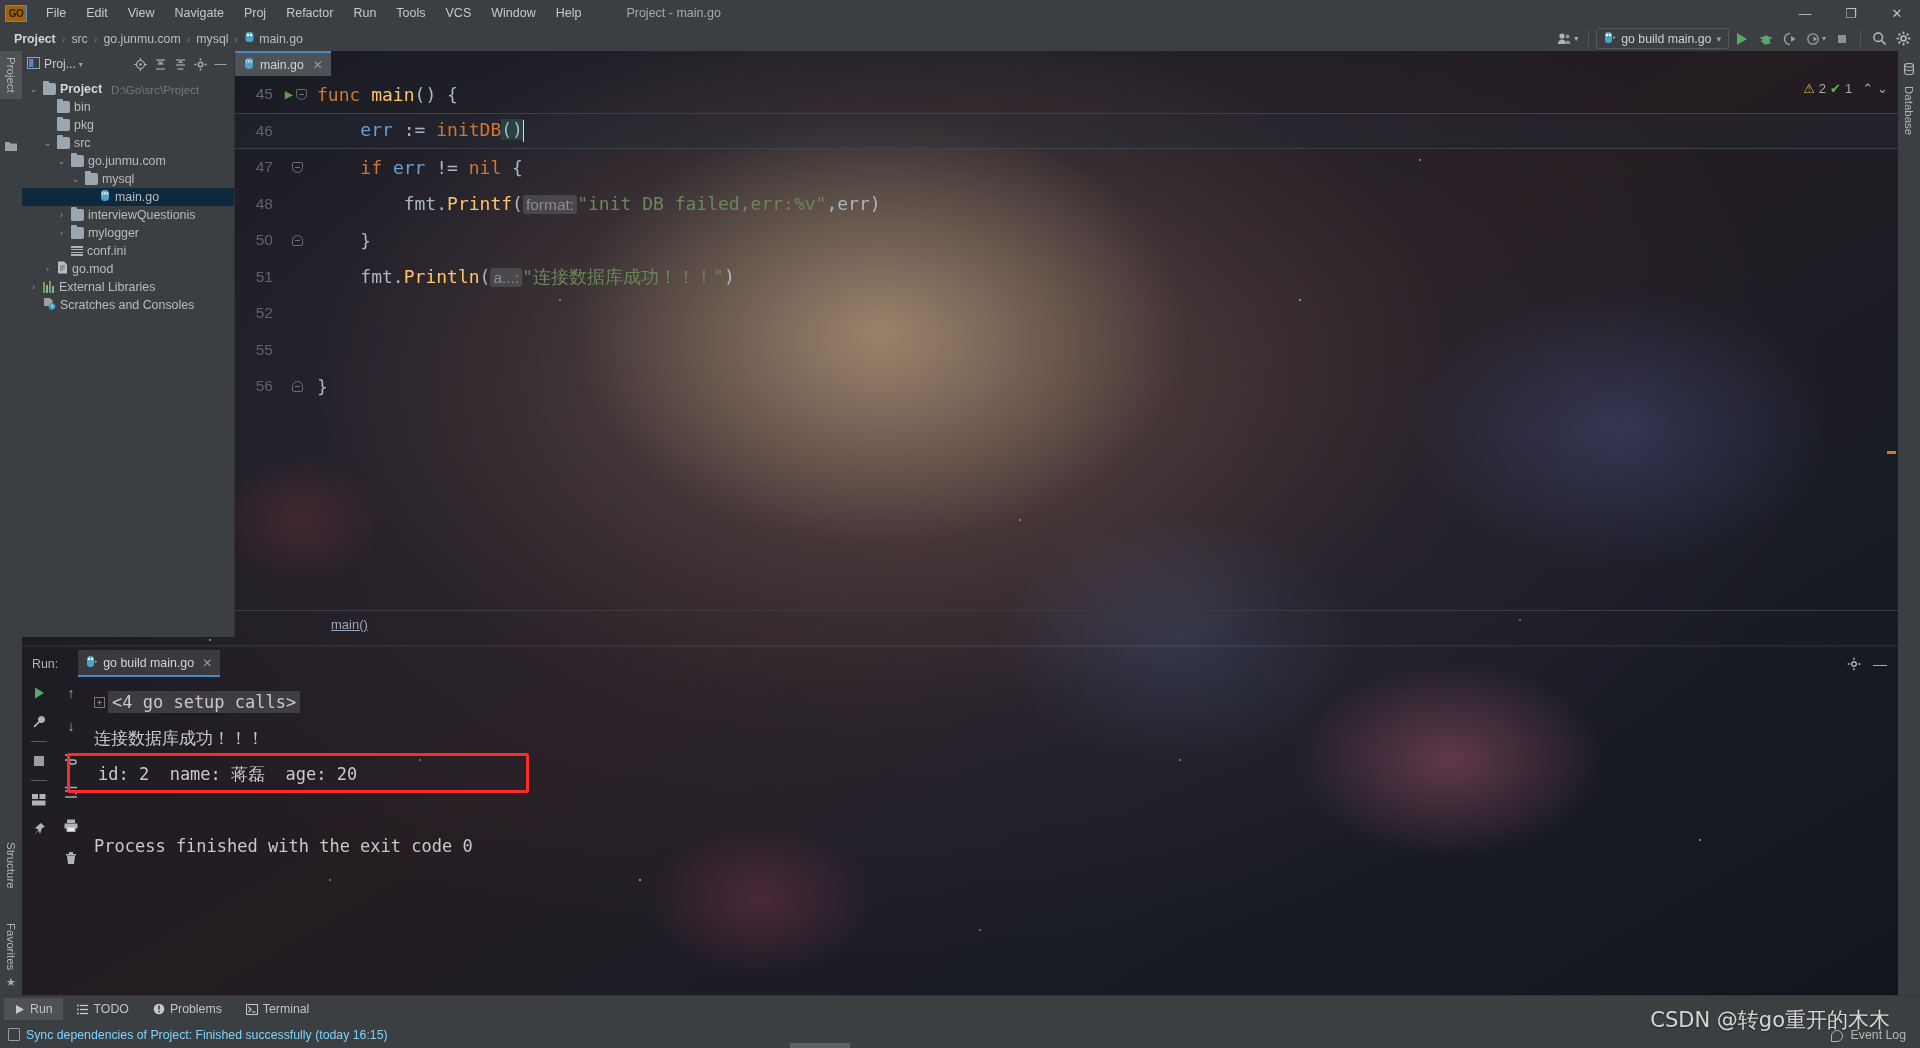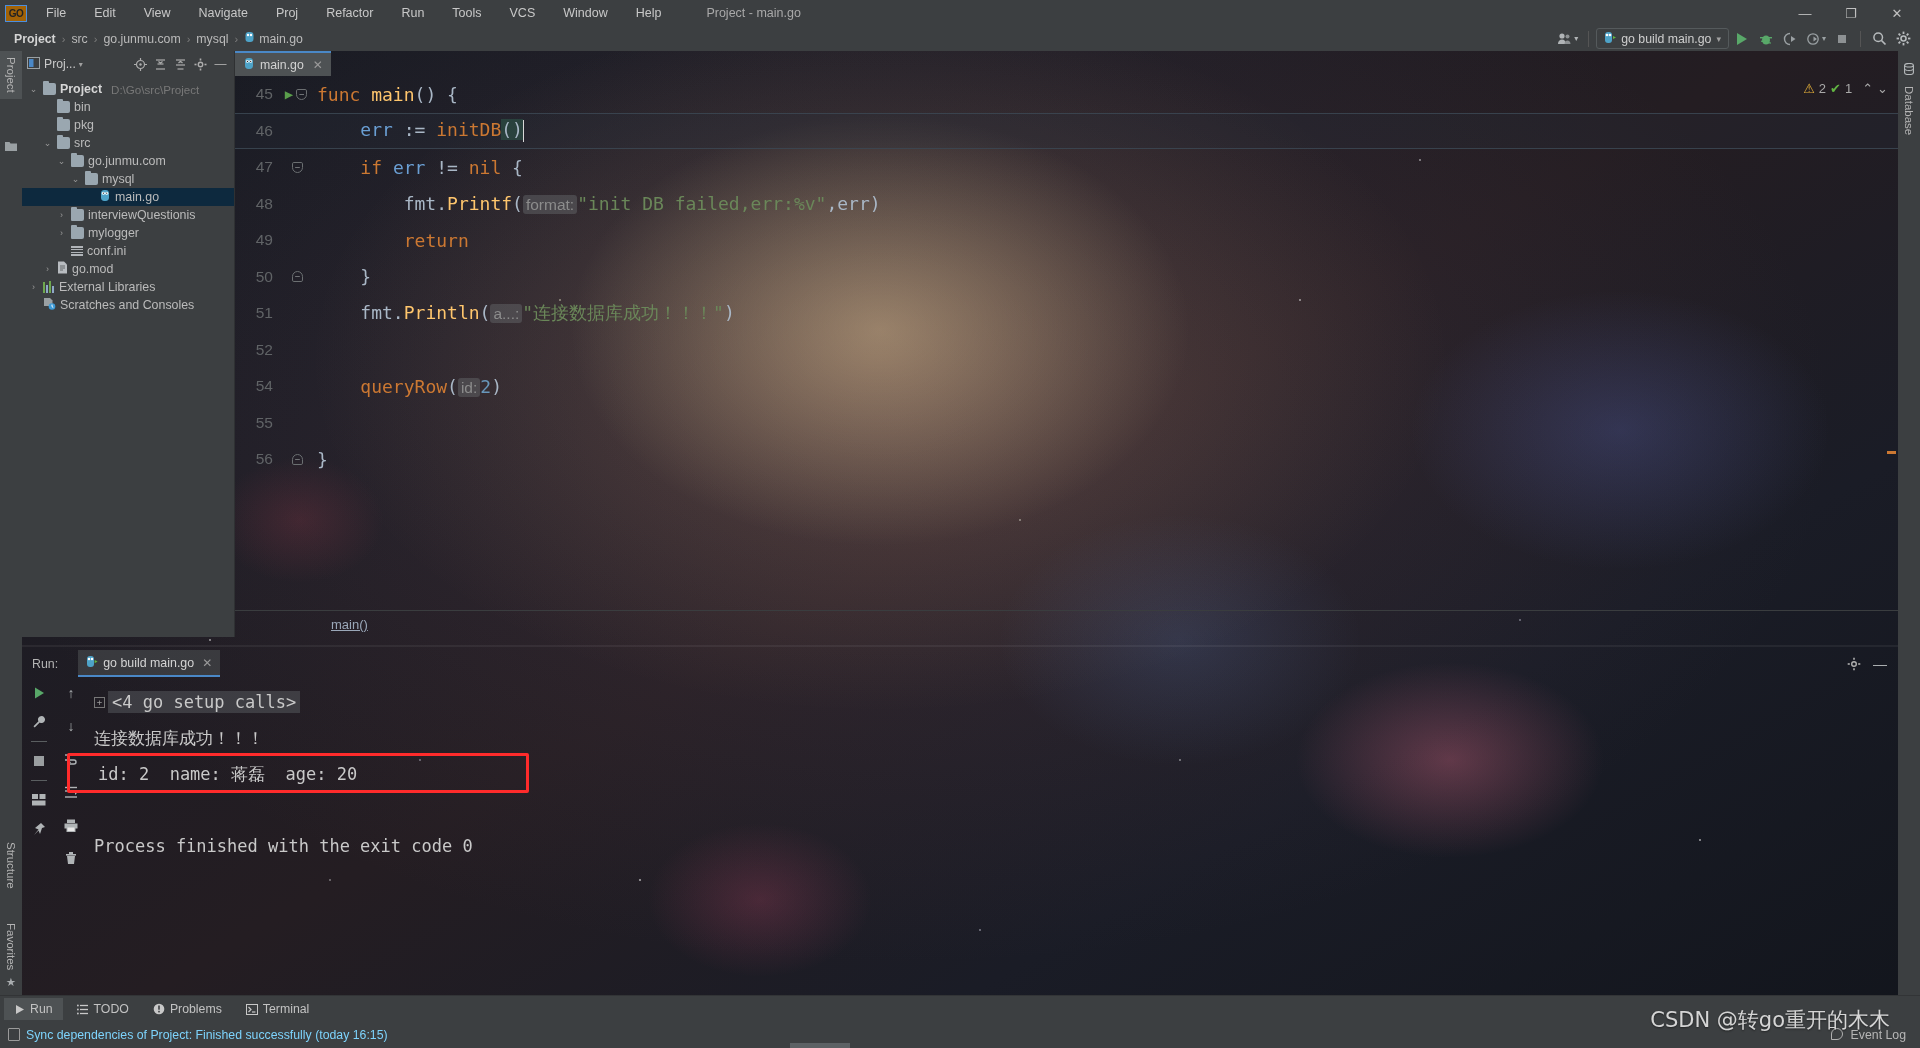--- a/index.html
+++ b/index.html
@@ -39,21 +39,21 @@
       radial-gradient(1.1px 1.1px at 330px 880px,#fff,transparent);
     opacity:.85;
   }
 
   
   .titlebar { position:absolute; left:0; top:0; width:1920px; height:26px;
      background:#3c3f41; display:flex; align-items:center; z-index:20; }
   .logo { width:22px;height:17px;margin-left:5px;border:1px solid #4b8ee0;
      background:#a16207;color:#222;font-size:10px;font-weight:bold;
      display:flex;align-items:center;justify-content:center;letter-spacing:-.5px;}
-  .menubar { display:flex; align-items:flex-end; margin-left:10px; gap:10px; }
+  .menubar { display:flex; align-items:flex-end; margin-left:10px; gap:2px; }
   .menu-item { font-size:12.5px; color:#c8c8c8; padding:3px 9px; }
   .win-title { margin-left:36px; font-size:12.5px; color:#a9a9a9; }
   .winbtns { margin-left:auto; display:flex; }
   .winbtn { width:46px;height:26px; display:flex;align-items:center;justify-content:center;
      color:#c0c0c0; font-size:13px; }
 
   
   .navbar { position:absolute; left:0; top:26px; width:1920px; height:25px;
      background:#3c3f41; display:flex; align-items:center; z-index:20; }
   .crumbs { display:flex; align-items:center; margin-left:10px; }
@@ -170,21 +170,21 @@
      background:#3c3f41; display:flex; align-items:center; z-index:20;
      border-top:1px solid #323436;}
   .bbtn { display:flex; align-items:center; gap:5px; font-size:12.3px; color:#c2c2c2;
      padding:4px 10px; margin-left:4px;}
   .bbtn.sel { background:#4e5254; }
   .statusbar { position:absolute; left:0; bottom:0; width:1920px; height:26px;
      background:#3c3f41; display:flex; align-items:center; z-index:20; }
   .status-text { font-size:12.3px; color:#7dd3fc; margin-left:26px; }
   .status-ico { position:absolute; left:8px; top:6px; width:12px;height:13px;
      border:1px solid #9a9a9a; border-radius:1px;}
-  .status-right { margin-left:auto; display:flex; align-items:flex-start; gap:8px;
+  .status-right { margin-left:auto; display:flex; align-items:flex-end; gap:8px;
      padding-right:14px; font-size:12.3px; color:#b6b6b6;}
   .evlog-ico { width:12px;height:12px;border:1.5px solid #b0b0b0;border-radius:50% 50% 50% 0;}
   .watermark { position:absolute; right:30px; bottom:14px; font-size:21px; color:#e2e2e2;
      opacity:.92; z-index:25; text-shadow:0 1px 2px rgba(0,0,0,.5);
      font-family:"DejaVu Sans", sans-serif;}
   .scroll-h { position:absolute; left:790px; bottom:0; width:60px; height:5px;
      background:#5c6164; z-index:26; }
   .hsplit { position:absolute; left:22px; right:22px; top:645px; height:2px;
      background:rgba(255,255,255,.06); z-index:13; }
 </style>
@@ -553,25 +553,23 @@
       <span>1</span>
       <span style="margin-left:6px;">⌃</span>
       <span>⌄</span>
     </div>
 
     <div class="code" id="code">
         <div class="codeline"><span class="lnum">45</span><span class="gsym"><span class="runmark">▶</span><span class="fold" style="margin-left:3px;border-radius:2px 2px 6px 6px;">−</span></span><span class="ctext"><span class="kw">func </span><span class="fn">main</span><span class="ident">() {</span></span></div>
         <div class="codeline" style="border-top: 1px solid rgba(60, 72, 84, 0.85); border-bottom: 1px solid rgba(60, 72, 84, 0.85); background: rgba(40, 48, 58, 0.25);"><span class="lnum">46</span><span class="gsym"></span><span class="ctext"><span class="blue">    err </span><span class="ident">:= </span><span class="orange">initDB</span><span class="ident sel-paren">()</span><span class="caret"></span></span></div>
         <div class="codeline"><span class="lnum">47</span><span class="gsym"><span class="fold" style="margin-left:3px;border-radius:2px 2px 6px 6px;">−</span></span><span class="ctext"><span class="ident">    </span><span class="kw">if </span><span class="blue">err </span><span class="ident">!= </span><span class="kw">nil</span><span class="ident"> {</span></span></div>
         <div class="codeline"><span class="lnum">48</span><span class="gsym"></span><span class="ctext"><span class="ident">        fmt.</span><span class="fn">Printf</span><span class="ident">(</span><span class="hint">format:</span><span class="str">"init DB failed,err:%v"</span><span class="ident">,err</span><span class="ident">)</span></span></div>
-        <div class="codeline"><span class="lnum">49</span><span class="gsym"></span><span class="ctext"><span class="ident">        </span><span class="kw">return</span></span></div>
         <div class="codeline"><span class="lnum">50</span><span class="gsym"><span class="fold" style="margin-left:3px;border-radius:6px 6px 2px 2px;">−</span></span><span class="ctext"><span class="ident">    }</span></span></div>
         <div class="codeline"><span class="lnum">51</span><span class="gsym"></span><span class="ctext"><span class="ident">    fmt.</span><span class="fn">Println</span><span class="ident">(</span><span class="hint">a...:</span><span class="str">"连接数据库成功！！！"</span><span class="ident">)</span></span></div>
         <div class="codeline"><span class="lnum">52</span><span class="gsym"></span><span class="ctext"></span></div>
-        <div class="codeline"><span class="lnum">54</span><span class="gsym"></span><span class="ctext"><span class="ident">    </span><span class="orange">queryRow</span><span class="ident">(</span><span class="hint">id:</span><span class="num">2</span><span class="ident">)</span></span></div>
         <div class="codeline"><span class="lnum">55</span><span class="gsym"></span><span class="ctext"></span></div>
         <div class="codeline"><span class="lnum">56</span><span class="gsym"><span class="fold" style="margin-left:3px;border-radius:6px 6px 2px 2px;">−</span></span><span class="ctext"><span class="ident">}</span></span></div>
       </div>
     <div class="err-stripe" style="top:400px;"></div>
 
     <div class="bcrumb-bottom">
       <span class="bc">main()</span>
     </div>
   </div>
 

